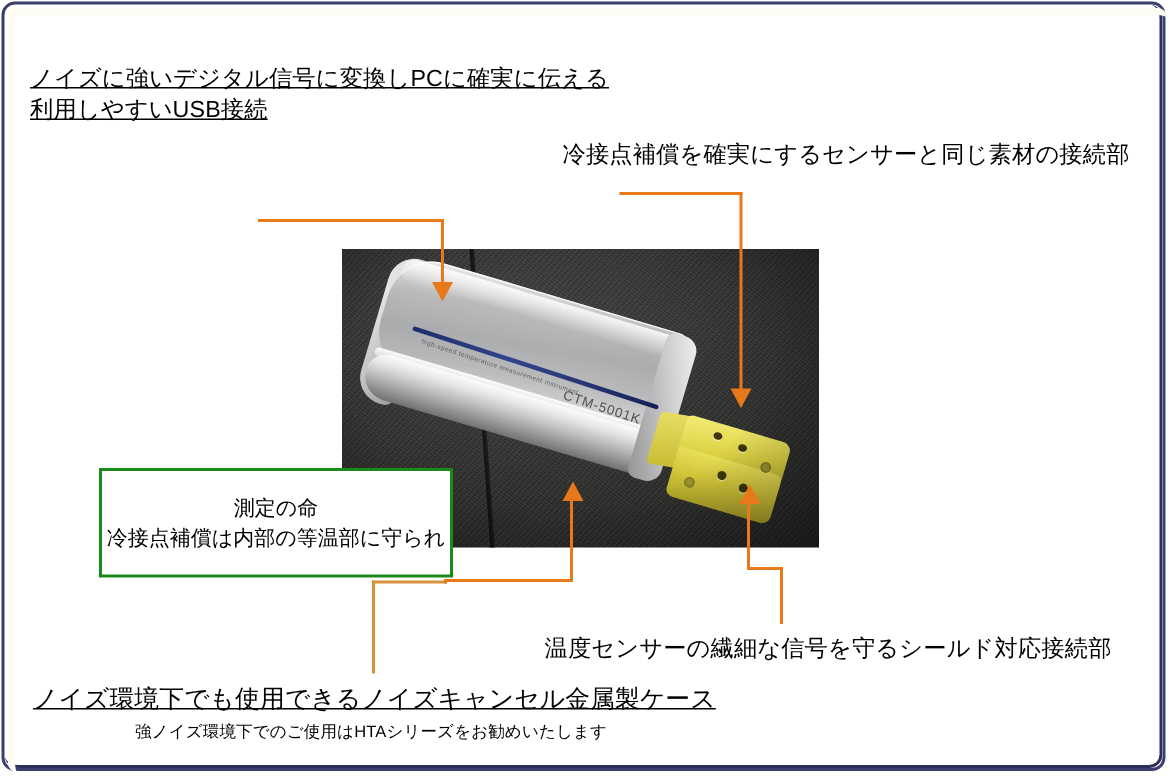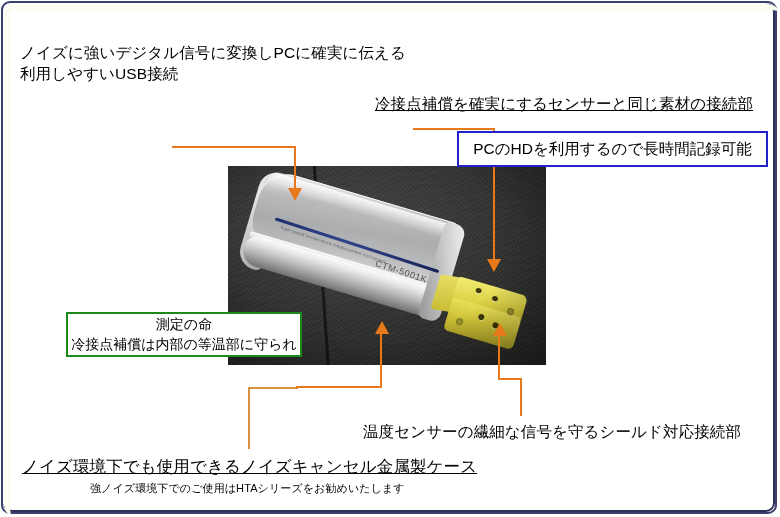--- a/index.html
+++ b/index.html
@@ -41,44 +41,44 @@
   }
 
   
   .anno{
     position:absolute;
     color:#000000;
     white-space:nowrap;
     line-height:1.38;
     letter-spacing:0.1px;
   }
-  #anno-usb{ left:20px; top:42px; font-size:15.5px; }
+  #anno-usb{ left:20px; top:42px; font-size:15.5px;text-decoration:underline; }
   #anno-usb .l2{ }
-  #anno-cjc{ left:375px; top:93px; font-size:15.5px;text-decoration:underline; }
+  #anno-cjc{ left:375px; top:93px; font-size:15.5px; }
   #anno-shield{ left:363px; top:423px; font-size:15.5px;font-family:Liberation Mono, monospace; }
   #anno-case{ left:22px; top:455px; font-size:16.5px;text-decoration:underline; }
   #anno-case-sub{ left:90px; top:481px; font-size:11px; }
 
   
   .box-blue{
     position:absolute;
     left:457px; top:131px;
     width:311px; height:36px;
     border:2px solid #2222cc;
     background:#ffffff;
     box-sizing:border-box;
     display:flex;align-items:center;justify-content:center;
   }
   .box-blue span{ font-size:15.5px;color:#000;white-space:nowrap; }
 
   
   .box-green{
     position:absolute;
     left:66px; top:312px;
-    width:236px; height:45px;
+    width:236px; height:73px;
     border:2px solid #1a8a1a;
     background:#ffffff;
     box-sizing:border-box;
     display:flex;flex-direction:column;
     align-items:center;justify-content:center;
     padding:2px 0;
   }
   .box-green span{ font-size:14px;color:#000;white-space:nowrap;line-height:1.42; }
 
   
@@ -283,22 +283,19 @@
     <div>温度センサーの繊細な信号を守るシールド対応接続部</div>
   </div>
 
   <div class="anno" id="anno-case">
     <div>ノイズ環境下でも使用できるノイズキャンセル金属製ケース</div>
   </div>
   <div class="anno" id="anno-case-sub">
     <div>強ノイズ環境下でのご使用はHTAシリーズをお勧めいたします</div>
   </div>
 
-  <div class="box-blue">
-    <span>PCのHDを利用するので長時間記録可能</span>
-  </div>
 
   <div class="box-green">
     <span>測定の命</span>
     <span>冷接点補償は内部の等温部に守られ</span>
   </div>
 
 </div>
 
 </body></html>

